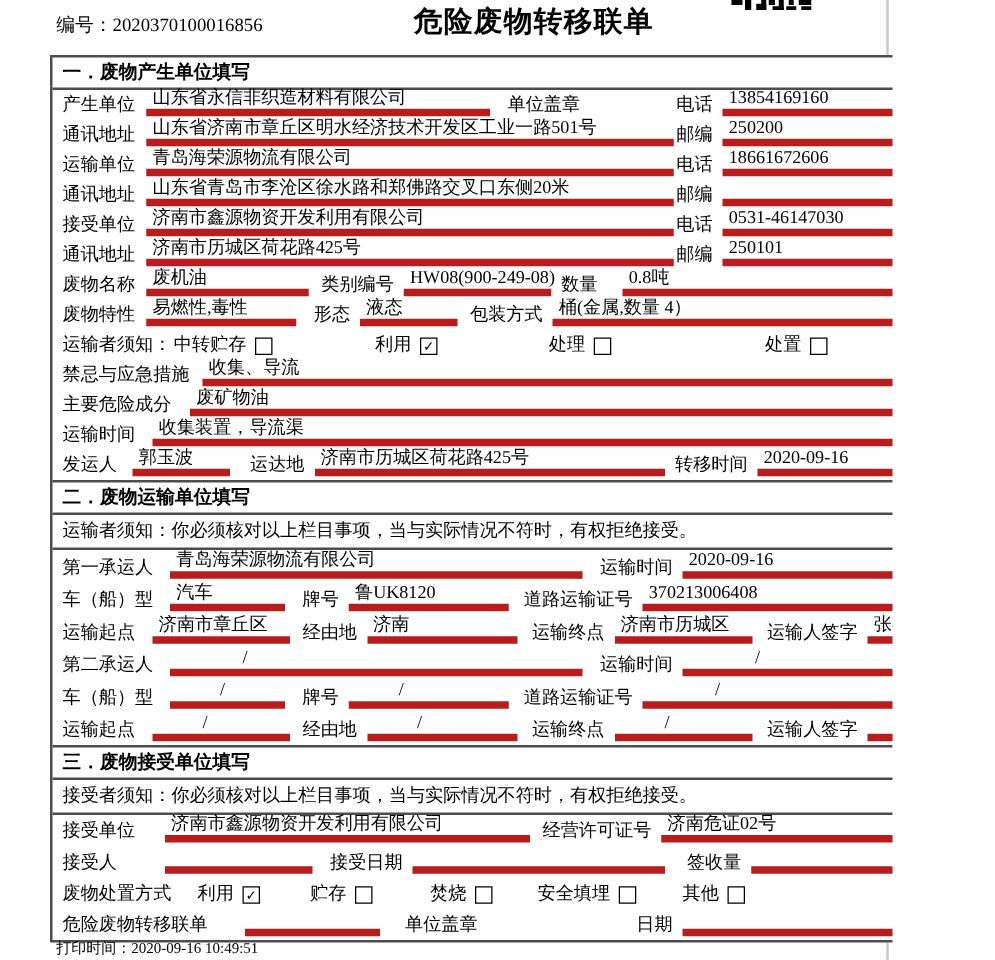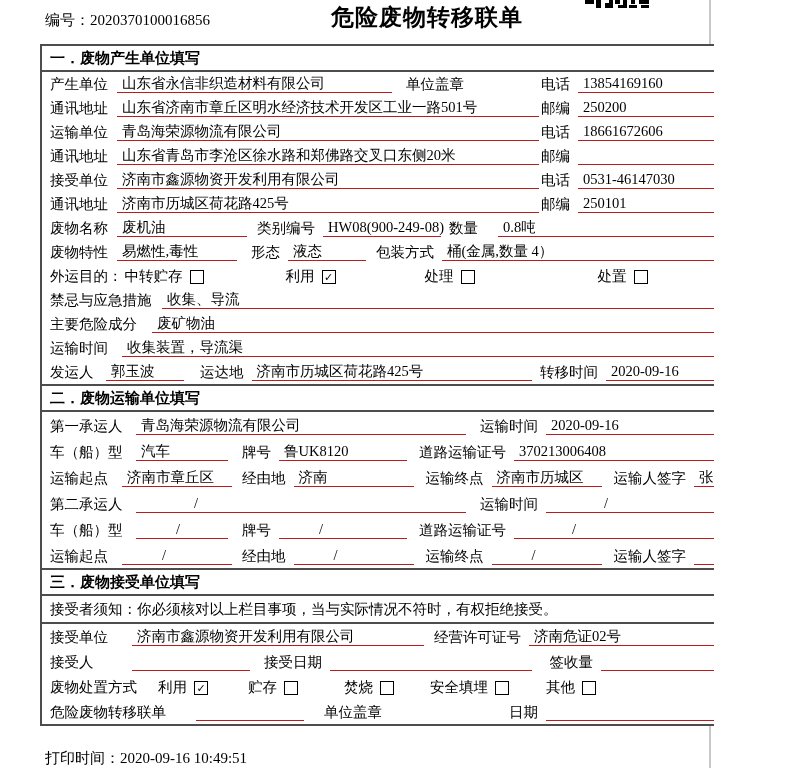--- a/index.html
+++ b/index.html
@@ -28,36 +28,36 @@
   .sec-h.mid { border-top:2px solid #4d4d4d; }
   .notice { font-size:14.5px; padding:4px 8px; line-height:18px; border-bottom:2px solid #4d4d4d; }
   .row {
     display:flex; align-items:flex-end; padding:0 8px 3px 8px; box-sizing:border-box;
     height:24px; font-size:14.5px; line-height:17px; white-space:nowrap;
   }
   .sec2 .row { height:26px; }
   .sec3 .row { height:25px; }
   .lb { flex-shrink:0; white-space:nowrap; }
   .u {
-    border-bottom:1px solid #b91c1c; flex-shrink:0; box-sizing:border-box;
+    border-bottom:6px solid #b91c1c; flex-shrink:0; box-sizing:border-box;
     padding:0 2px 0 5px; white-space:nowrap; overflow:visible; min-width:10px;font-family:Liberation Serif, serif;
   }
   .grow { flex:1 1 auto; }
   .mla { margin-left:auto; }
   .opt { display:inline-flex; align-items:flex-end; flex-shrink:0; }
   .cb {
     display:inline-flex; width:12px; height:12px; border:1px solid #000;
     margin-left:7px; margin-bottom:1px; align-items:center; justify-content:center;
     font-size:11px; line-height:1; flex-shrink:0;
     font-family:"DejaVu Sans",sans-serif;
   }
   .sl1 { padding-left:58px; }
   .sl2 { padding-left:40px; }
   .sl3 { padding-left:22px; }
-  .footer { position:absolute; top:750px; left:45px; font-size:15px; line-height:16px; white-space:nowrap; }
+  .footer { position:absolute; top:750px; left:45px; font-size:12px; line-height:16px; white-space:nowrap; }
 </style>
 </head>
 <body>
 
 <div class="page">
 
   <div class="scan-edge"></div>
 
   <svg class="qr" width="66" height="9" viewBox="0 0 66 9">
     <rect x="0" y="0" width="9" height="4" fill="#000"></rect>
@@ -139,21 +139,21 @@
       <div class="row">
         <span class="lb" style="width:60px;margin-right:7px">废物特性</span>
         <span class="u" style="width:120px">易燃性,毒性</span>
         <span class="lb" style="margin-left:14px">形态</span>
         <span class="u" style="width:78px;margin-left:8px">液态</span>
         <span class="lb" style="margin-left:10px">包装方式</span>
         <span class="u grow" style="margin-left:8px">桶(金属,数量 4）</span>
       </div>
 
       <div class="row">
-        <span class="lb">外运目的：</span>
+        <span class="lb">运输者须知：</span>
         <span class="opt" style="margin-left:2px">
           <span class="lb">中转贮存</span>
           <span class="cb"></span>
         </span>
         <span class="opt" style="margin-left:82px">
           <span class="lb">利用</span>
           <span class="cb">✓</span>
         </span>
         <span class="opt" style="margin-left:89px">
           <span class="lb">处理</span>
@@ -184,20 +184,21 @@
         <span class="lb" style="width:46px;margin-right:10px">发运人</span>
         <span class="u" style="width:78px">郭玉波</span>
         <span class="lb" style="margin-left:16px">运达地</span>
         <span class="u" style="width:280px;margin-left:8px">济南市历城区荷花路425号</span>
         <span class="lb mla">转移时间</span>
         <span class="u" style="width:140px;margin-left:8px">2020-09-16</span>
       </div>
     </div>
 
     <div class="sec-h mid">二．废物运输单位填写</div>
+    <div class="notice">运输者须知：你必须核对以上栏目事项，当与实际情况不符时，有权拒绝接受。</div>
     <div class="sec2">
 
       <div class="row">
         <span class="lb" style="width:74px;margin-right:12px">第一承运人</span>
         <span class="u" style="width:330px">青岛海荣源物流有限公司</span>
         <span class="lb mla">运输时间</span>
         <span class="u" style="width:200px;margin-left:8px">2020-09-16</span>
       </div>
 
       <div class="row">

